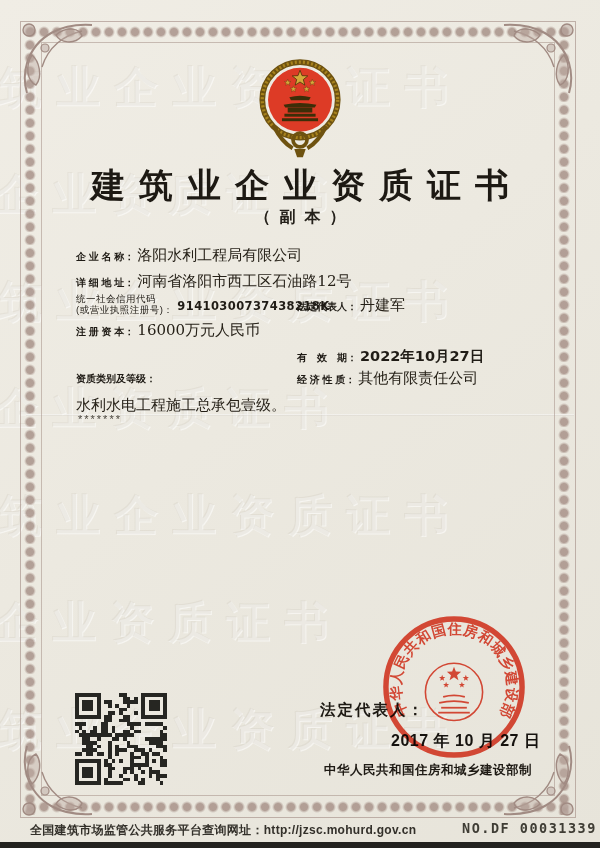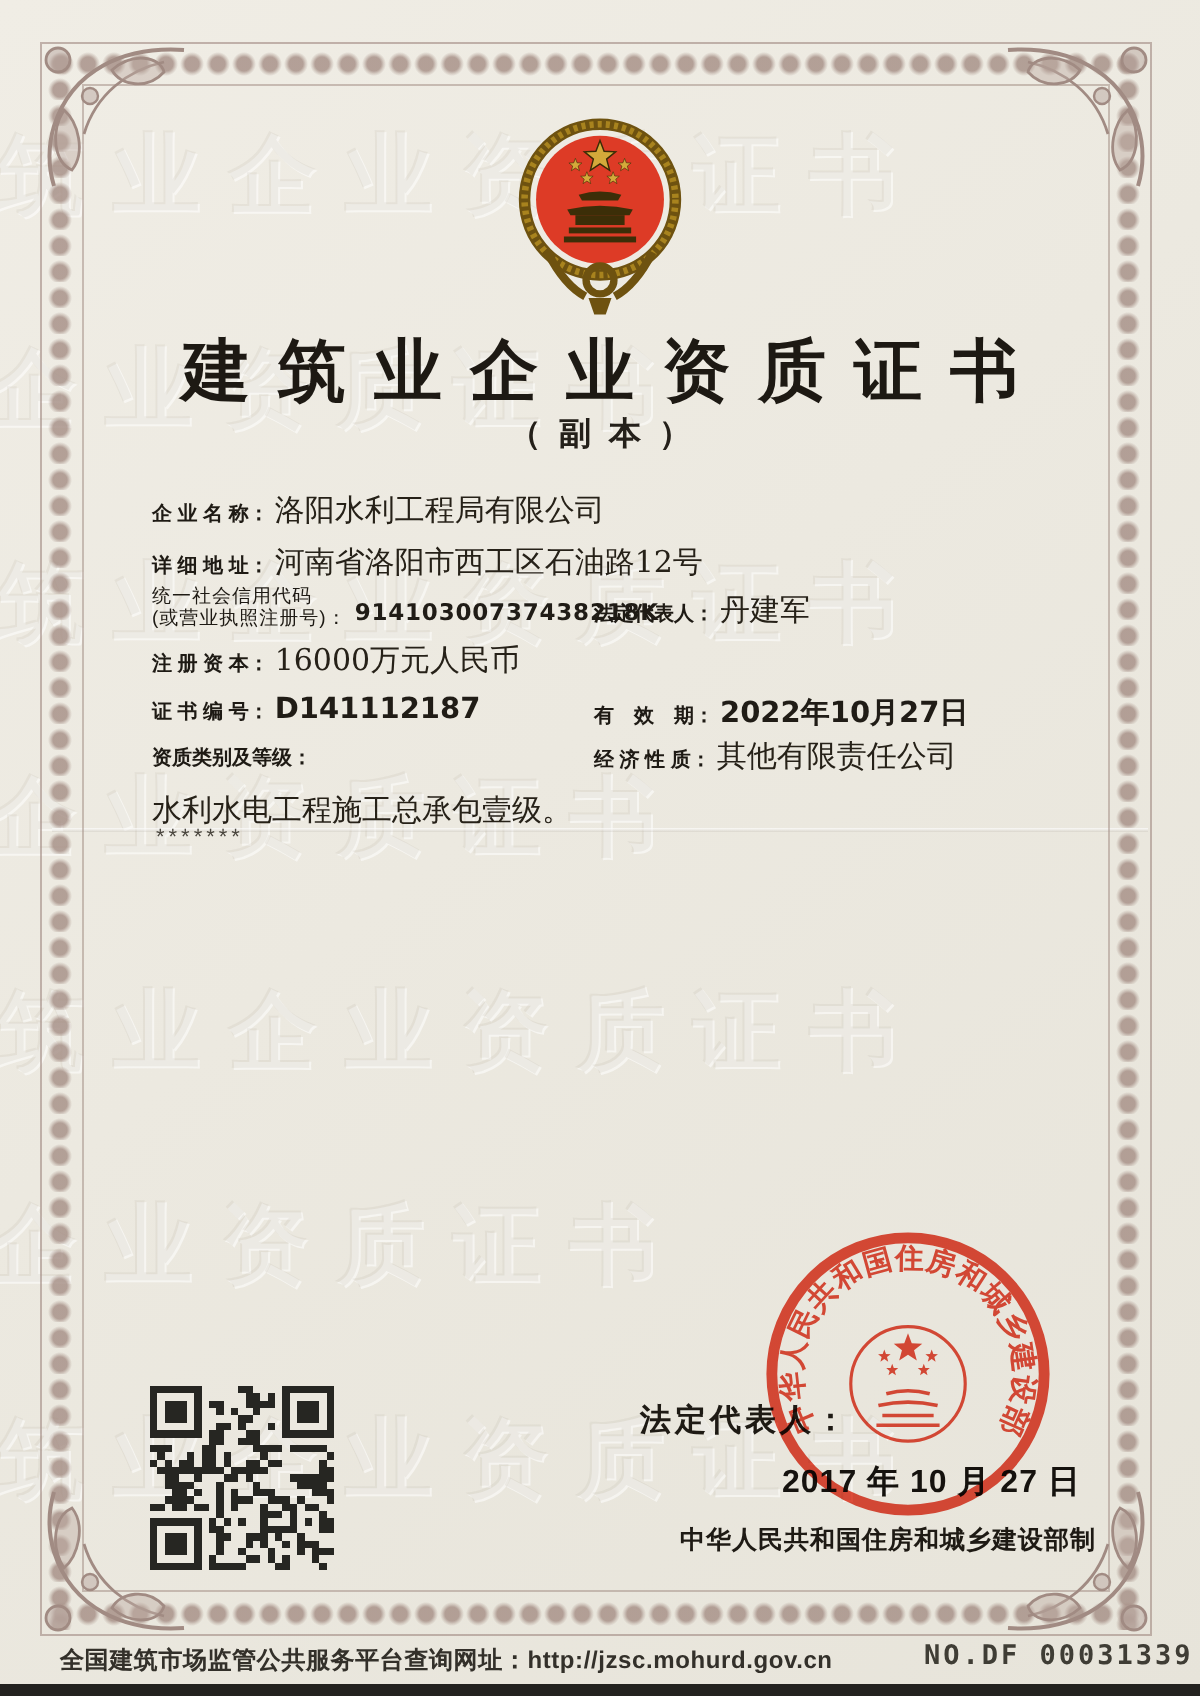--- a/index.html
+++ b/index.html
@@ -65,21 +65,21 @@
   .r5r{left:297px;top:347px;}
   .r6{left:76px;top:372px;}
   .rq{left:76px;top:396px;}
   .rs{left:78px;top:413px;font-size:11px;letter-spacing:2px;color:#4a463e;}
   .small-label{font-weight:400;font-size:9.5px;line-height:11px;color:#1e1a14;letter-spacing:.5px;}
   .credit-num{font-family:"DejaVu Sans","Liberation Sans",sans-serif;font-weight:700;font-size:11.5px;
     letter-spacing:.4px;color:#201c16;margin-left:4px;position:relative;top:-2px;}
   
   .authority{position:absolute;left:320px;top:700px;font-weight:700;font-size:15.5px;letter-spacing:2px;color:#1e1a14;z-index:4;}
   .issue-date{position:absolute;left:391px;top:731px;font-size:16px;font-weight:600;color:#15120e;z-index:4;letter-spacing:.5px;}
-  .made-by{position:absolute;left:340px;top:762px;font-weight:700;font-size:12.5px;letter-spacing:.5px;color:#1e1a14;z-index:4;}
+  .made-by{position:absolute;left:324px;top:762px;font-weight:700;font-size:12.5px;letter-spacing:.5px;color:#1e1a14;z-index:4;}
   .seal{position:absolute;left:380px;top:613px;width:148px;height:148px;z-index:5;
     mix-blend-mode:multiply;opacity:.95;}
   
   .qr{position:absolute;left:75px;top:693px;width:92px;height:92px;z-index:3;}
   .footer-url{position:absolute;left:30px;top:822px;font-weight:700;font-size:12px;color:#33302a;letter-spacing:.3px;}
   .serial{position:absolute;left:462px;top:820px;font-family:"DejaVu Sans Mono","Liberation Mono",monospace;
     font-size:13.5px;letter-spacing:1.5px;color:#3f3d35;font-weight:600;}
 </style>
 </head>
 <body>
@@ -193,24 +193,20 @@
     <span class="flabel">法定代表人：</span>
     <span class="kai">丹建军</span>
   </div>
   <div class="row r4l">
     <span class="flabel">注 册 资 本：</span>
     <span class="kai">16000万元人民币</span>
   </div>
   <div class="row r4r">
     <span class="flabel">经 济 性 质：</span>
     <span class="kai">其他有限责任公司</span>
-  </div>
-  <div class="row r5l">
-    <span class="flabel">证 书 编 号：</span>
-    <span class="num">D141112187</span>
   </div>
   <div class="row r5r">
     <span class="flabel">有　效　期：</span>
     <span class="num">2022年10月27日</span>
   </div>
   <div class="row r6">
     <span class="flabel">资质类别及等级：</span>
   </div>
   <div class="row rq">
     <span class="kai" style="margin-left:0">水利水电工程施工总承包壹级。</span>

